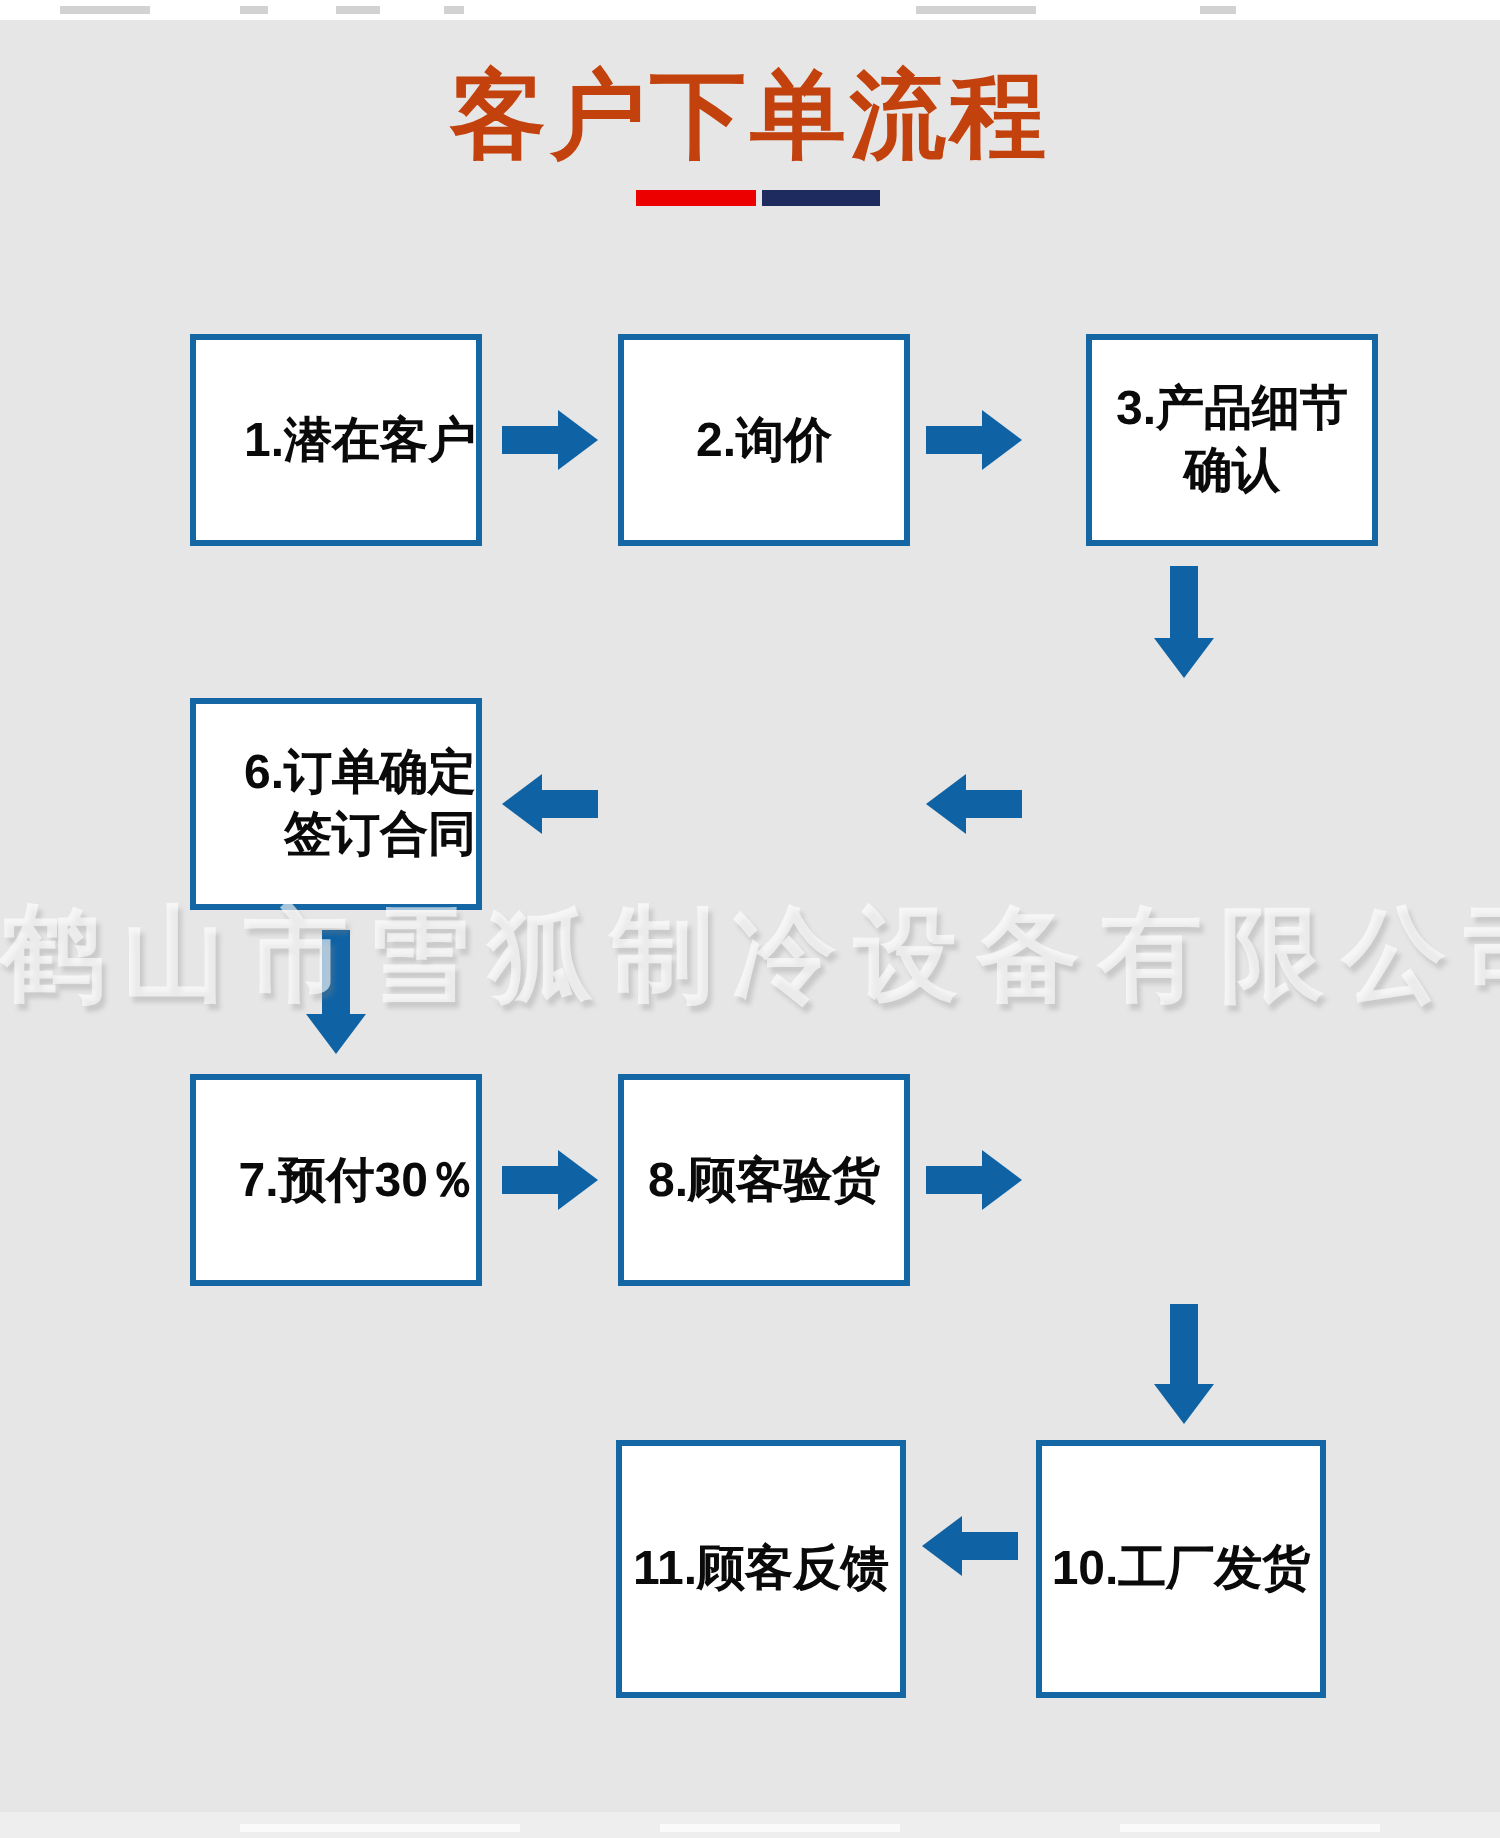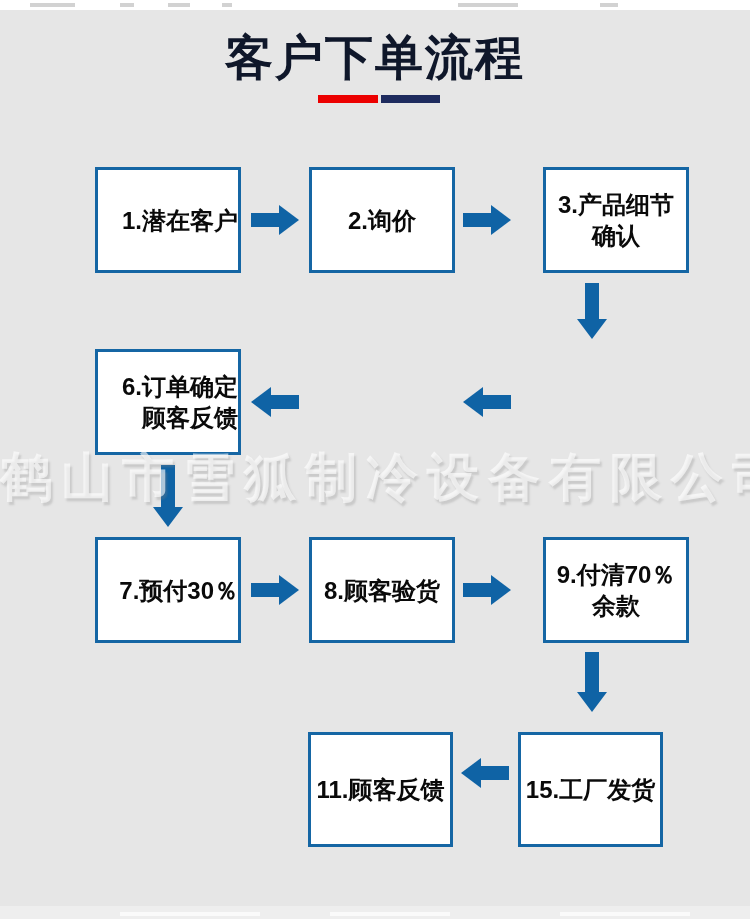--- a/index.html
+++ b/index.html
@@ -23,42 +23,42 @@
     position: absolute; left: 0; top: 906px; width: 750px; height: 13px;
     background: #eeeeee;
   }
   .artifact { position: absolute; background: #d2d2d2; height: 4px; top: 3px; }
   .crop-strip-bottom .artifact { background: #fafafa; top: 6px; }
 
   
   .page-title {
     position: absolute; left: 0; top: 26px; width: 750px;
     text-align: center;
-    font-size: 48px; font-weight: 900; color: #0f172a;
+    font-size: 48px; font-weight: 900; color: #c2410c;
     letter-spacing: 2px;
   }
   .bar { position: absolute; top: 95px; height: 8px; }
   .bar-red  { left: 318px; width: 60px; background: #ec0000; }
   .bar-navy { left: 381px; width: 59px; background: #1e2b5e; }
 
   
   .fbox {
     position: absolute;
     width: 146px; height: 106px;
     background: #ffffff;
     border: 3px solid #1566a4;
     display: flex; flex-direction: column;
     align-items: center; justify-content: center;
     text-align: center;
     font-size: 24px; font-weight: 700; color: #0a0a0a;
     line-height: 31px;
     z-index: 2;
   }
   .c1 { left: 95px; align-items: flex-end; }  .c2 { left: 309px; text-align: right; }  .c3 { left: 543px; }
-  .r1 { top: 167px; }  .r2 { top: 349px; }  .r3 { top: 537px; }  .r4 { top: 720px; height: 115px; margin-top: 12px; }
+  .r1 { top: 167px; }  .r2 { top: 349px; }  .r3 { top: 537px; }  .r4 { top: 720px; height: 129px; }
   .fbox.wide { width: 145px; }
   .b11 { left: 308px; } .b10 { left: 518px; }
 
   
   .arrow { position: absolute; z-index: 2; }
 
   
   .watermark {
     position: absolute; left: 0; top: 443px; width: 750px;
     text-align: center;
@@ -100,39 +100,35 @@
   <div class="fbox c2 r1">
     <span>2.询价</span>
   </div>
   <div class="fbox c3 r1">
     <span>3.产品细节</span>
     <span>确认</span>
   </div>
 
   <div class="fbox c1 r2">
     <span>6.订单确定</span>
-    <span>顾客反馈</span>
+    <span>签订合同</span>
   </div>
 
   <div class="fbox c1 r3">
     <span>7.预付30％</span>
   </div>
   <div class="fbox c2 r3">
     <span>8.顾客验货</span>
   </div>
-  <div class="fbox c3 r3">
-    <span>9.付清70％</span>
-    <span>余款</span>
-  </div>
 
   <div class="fbox wide b11 r4">
     <span>11.顾客反馈</span>
   </div>
   <div class="fbox wide b10 r4">
-    <span>15.工厂发货</span>
+    <span>10.工厂发货</span>
   </div>
 
   <svg class="arrow" style="left:251px;top:205px" width="48" height="30" viewBox="0 0 48 30">
     <g fill="#0f63a5">
         <rect x="0" y="8" width="29" height="14"></rect>
         <polygon points="28,0 48,15 28,30"></polygon>
       </g>
   </svg>
   <svg class="arrow" style="left:463px;top:205px" width="48" height="30" viewBox="0 0 48 30">
     <g fill="#0f63a5">

